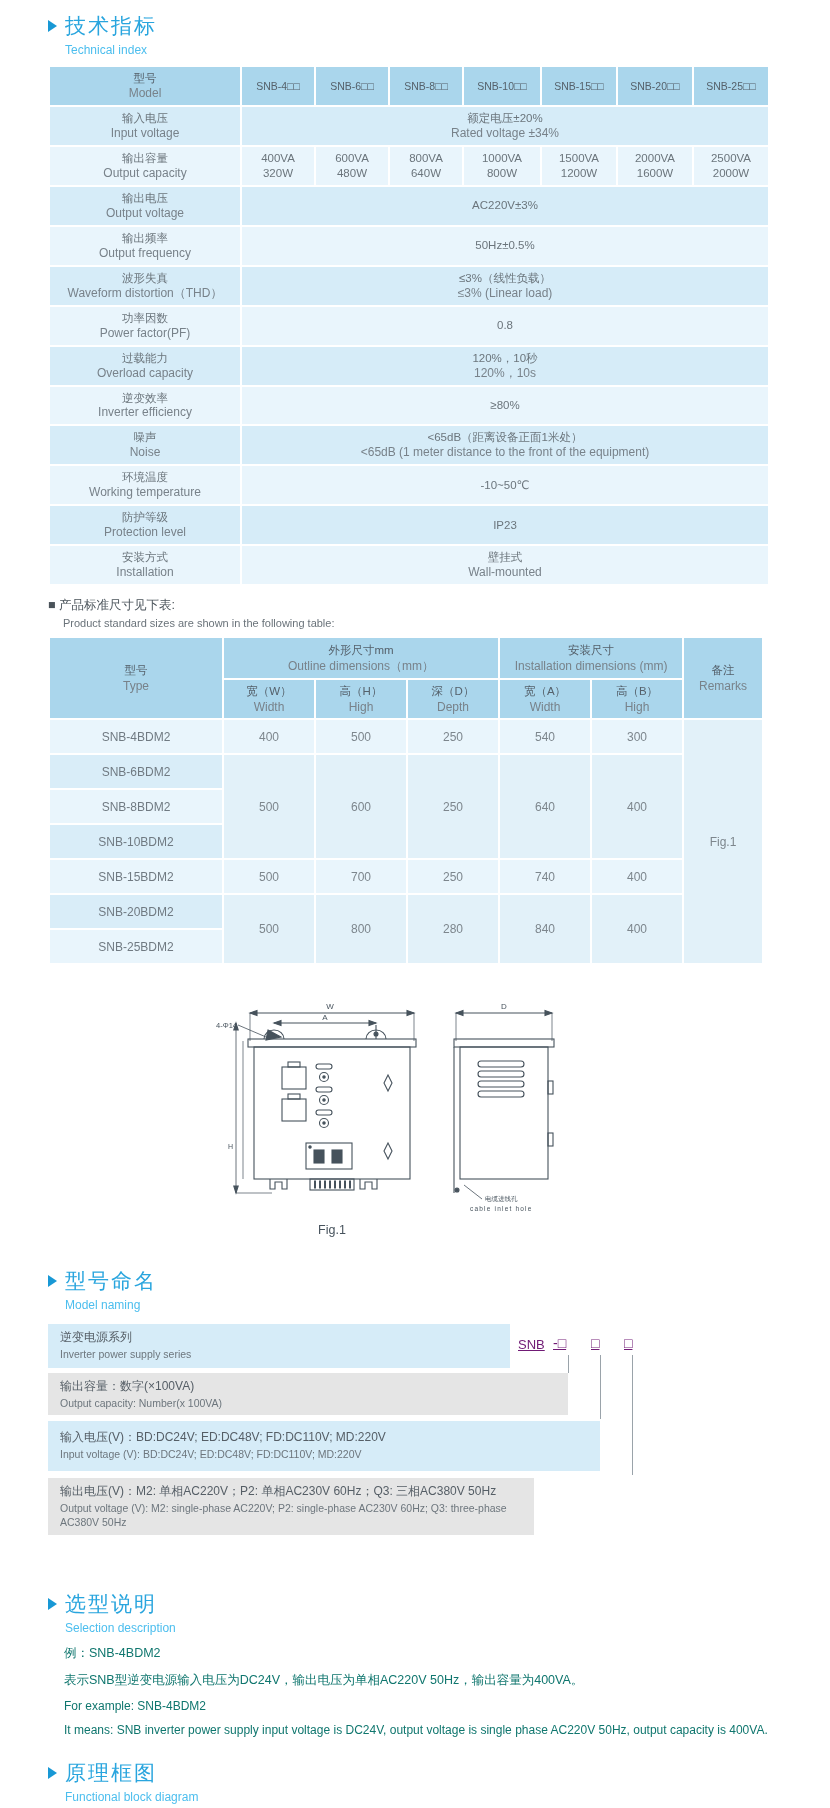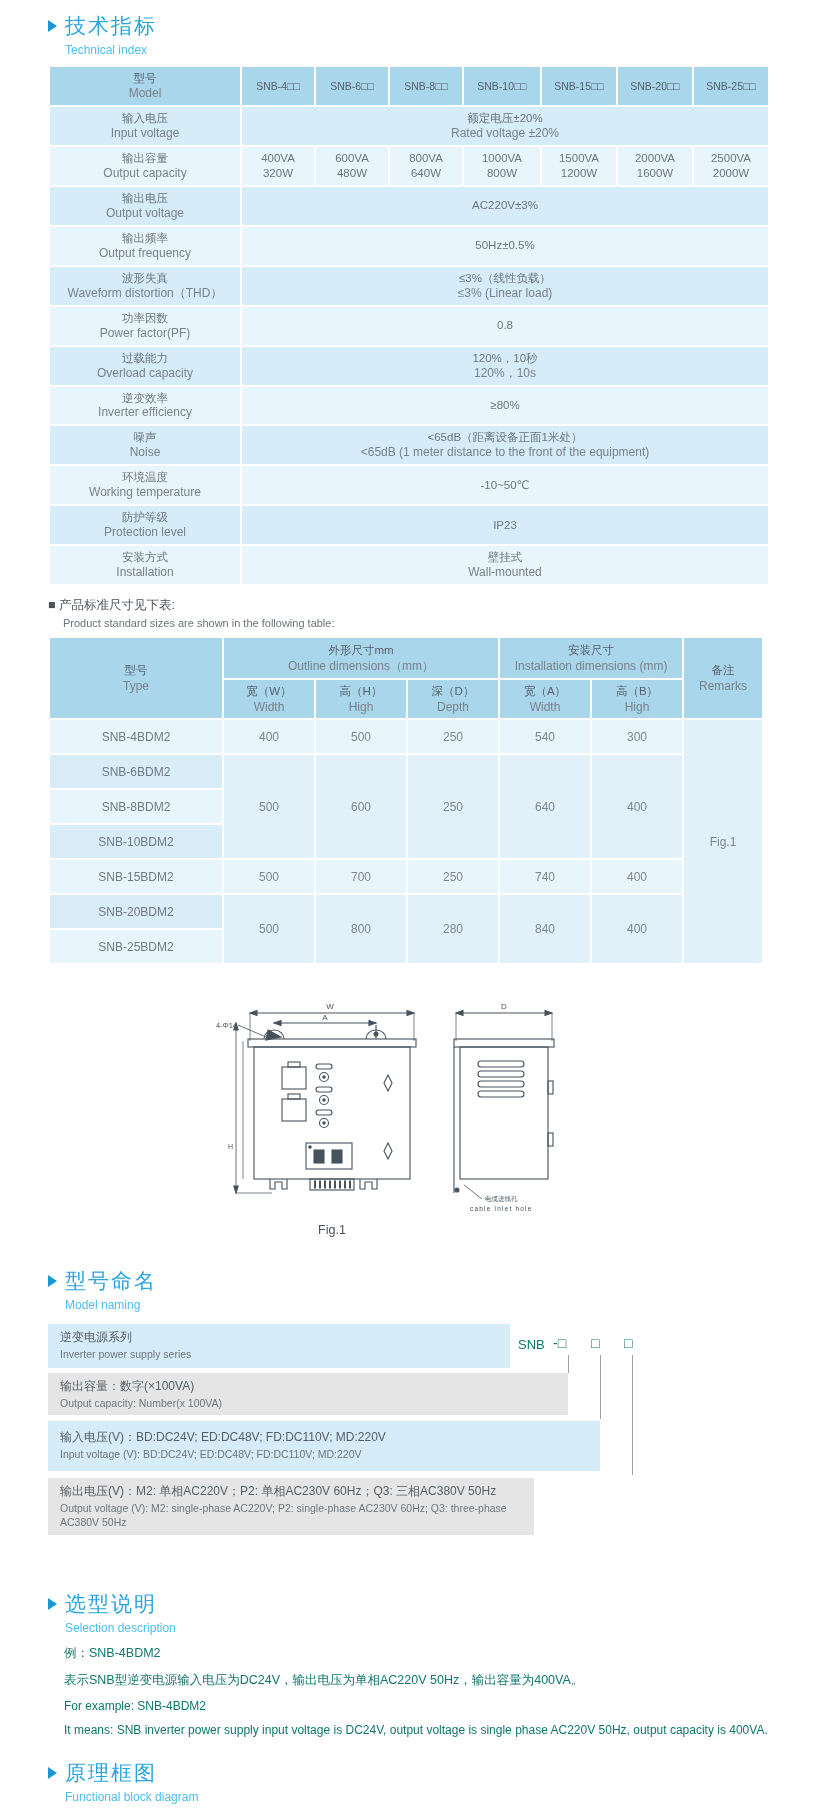--- a/index.html
+++ b/index.html
@@ -49,21 +49,21 @@
   
   .figure-wrap { margin:32px 0 0 168px; width:360px; }
 
   
   .naming { position:relative; width:712px; margin-top:12px; height:242px; }
   .nrow { padding:5px 12px; }
   .nrow .zh { font-size:12px; color:#555e66; line-height:1.45; }
   .nrow .en { font-size:10.5px; color:#6d767d; line-height:1.4; }
   .nrow.blue { background:#d6ecf8; }
   .nrow.gray { background:#e5e5e5; }
-  .sym { position:absolute; color:#0f766e; }
+  .sym { position:absolute; color:#701a75;text-decoration:underline; }
   .sym.p { font-size:13px; }
   .sym.b { font-size:14px; }
   .conn { position:absolute; width:1px; background:#9aa3aa; }
 
   
   .sel-line { font-size:12px; color:#0f766e; margin-top:10px; }
   .sel-line.zh { font-size:12.5px; }
 
   
   svg text { font-family:"Liberation Sans","DejaVu Sans",sans-serif; fill:#46525c; }
@@ -105,21 +105,21 @@
       <td class="mdl">SNB-20□□</td>
       <td class="mdl">SNB-25□□</td>
     </tr>
     <tr class="d">
       <td class="lbl">
         <div class="zh">输入电压</div>
         <div class="en">Input voltage</div>
       </td>
       <td colspan="7">
         <div class="zh">额定电压±20%</div>
-        <div class="en">Rated voltage ±20%</div>
+        <div class="en">Rated voltage ±34%</div>
       </td>
     </tr>
     <tr class="l">
       <td class="lbl">
         <div class="zh">输出容量</div>
         <div class="en">Output capacity</div>
       </td>
       <td>
             <div class="zh">400VA</div>
             <div class="zh">320W</div>

